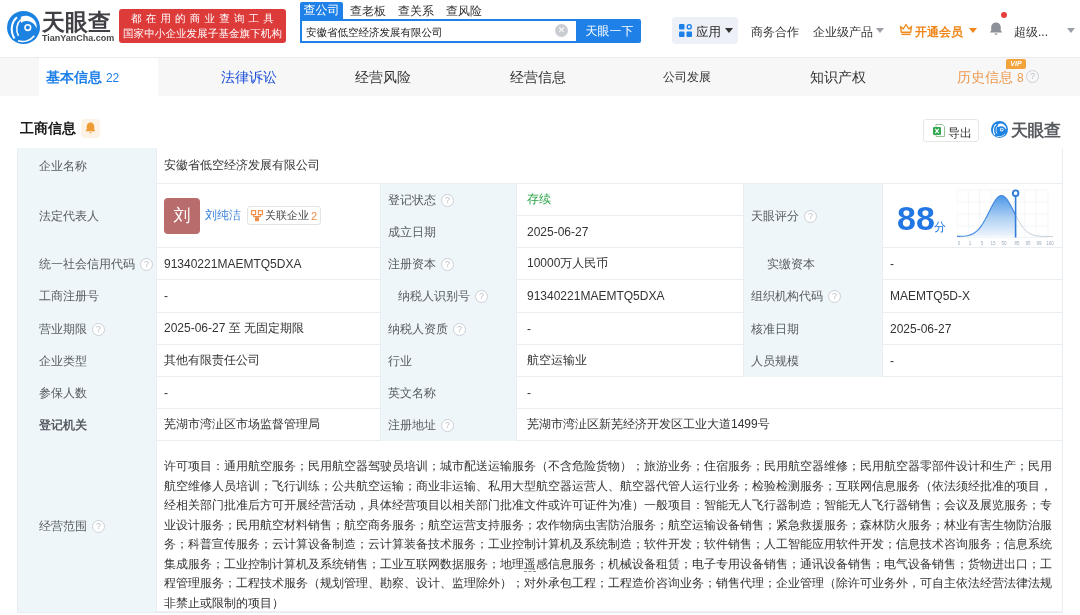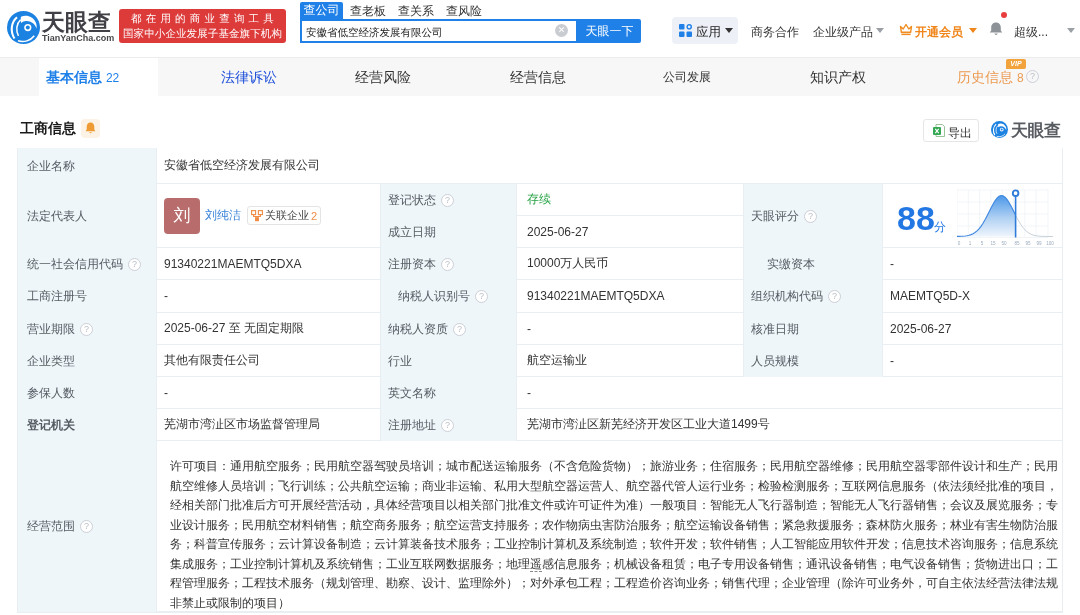--- a/index.html
+++ b/index.html
@@ -3,21 +3,21 @@
 <meta charset="utf-8">
 <style>
 *{margin:0;padding:0;box-sizing:border-box;}
 html,body{width:1080px;height:615px;overflow:hidden;background:#fff;
 font-family:"Liberation Sans",sans-serif;text-spacing-trim:space-all;}
 .abs{position:absolute;}
 body{position:relative;}
 .caret{display:inline-block;width:0;height:0;border-left:4px solid transparent;border-right:4px solid transparent;border-top:5px solid #333;}
 .qm{display:inline-block;width:13px;height:13px;border:1px solid #ccd0d7;border-radius:50%;color:#b9bec7;font-size:9px;line-height:11px;text-align:center;vertical-align:-2px;margin-left:5px;background:#fff;}
 .cell{position:absolute;display:flex;align-items:center;border-right:1px solid #e9eef2;border-bottom:1px solid #e9eef2;font-size:12px;}
-.lc{background:#eff6fa;color:#565c63;padding-left:9px;border-bottom:none;}
+.lc{background:#eff6fa;color:#565c63;padding-left:21px;border-bottom:none;}
 .vc{background:#fff;color:#333;padding-left:8px;}
 </style>
 </head>
 <body>
 
 <div class="abs" style="left:0;top:0;width:1080px;height:58px;background:#fff;border-bottom:1px solid #ececec;"></div>
 
 <svg class="abs" style="left:7px;top:11px;" width="33" height="33" viewBox="0 0 33 33">
 <circle cx="16.5" cy="16.5" r="16.5" fill="#1b82e2"></circle>
 <g fill="none" stroke="#fff">
@@ -218,15 +218,15 @@
 <div class="cell vc" style="left:157px;top:377px;width:224px;height:32px;padding-left:7px;">-</div>
 <div class="cell lc" style="left:381px;top:377px;width:136px;height:32px;padding-left:7px;">英文名称</div>
 <div class="cell vc" style="left:517px;top:377px;width:546px;height:32px;padding-left:10px;">-</div>
 
 <div class="cell lc" style="left:18px;top:409px;width:139px;height:32px;font-weight:bold;">登记机关</div>
 <div class="cell vc" style="left:157px;top:409px;width:224px;height:32px;padding-left:7px;">芜湖市湾沚区市场监督管理局</div>
 <div class="cell lc" style="left:381px;top:409px;width:136px;height:32px;padding-left:7px;">注册地址<span class="qm">?</span></div>
 <div class="cell vc" style="left:517px;top:409px;width:546px;height:32px;padding-left:10px;">芜湖市湾沚区新芜经济开发区工业大道1499号</div>
 
 <div class="cell lc" style="left:18px;top:441px;width:139px;height:171px;">经营范围<span class="qm">?</span></div>
-<div class="cell vc" style="left:157px;top:441px;width:906px;height:171px;padding-left:13px;align-items:flex-start;">
+<div class="cell vc" style="left:157px;top:441px;width:906px;height:171px;padding-left:7px;align-items:flex-start;">
   <div style="width:889px;margin-top:16px;line-height:19.5px;color:#333;">许可项目：通用航空服务；民用航空器驾驶员培训；城市配送运输服务（不含危险货物）；旅游业务；住宿服务；民用航空器维修；民用航空器零部件设计和生产；民用航空维修人员培训；飞行训练；公共航空运输；商业非运输、私用大型航空器运营人、航空器代管人运行业务；检验检测服务；互联网信息服务（依法须经批准的项目，经相关部门批准后方可开展经营活动，具体经营项目以相关部门批准文件或许可证件为准）一般项目：智能无人飞行器制造；智能无人飞行器销售；会议及展览服务；专业设计服务；民用航空材料销售；航空商务服务；航空运营支持服务；农作物病虫害防治服务；航空运输设备销售；紧急救援服务；森林防火服务；林业有害生物防治服务；科普宣传服务；云计算设备制造；云计算装备技术服务；工业控制计算机及系统制造；软件开发；软件销售；人工智能应用软件开发；信息技术咨询服务；信息系统集成服务；工业控制计算机及系统销售；工业互联网数据服务；地理<span style="border-bottom:1px dashed #8a8a8a;">遥</span>感信息服务；机械设备租赁；电子专用设备销售；通讯设备销售；电气设备销售；货物进出口；工程管理服务；工程技术服务（规划管理、勘察、设计、监理除外）；对外承包工程；工程造价咨询业务；销售代理；企业管理（除许可业务外，可自主依法经营法律法规非禁止或限制的项目）</div>
 </div>
 
 </body></html>

